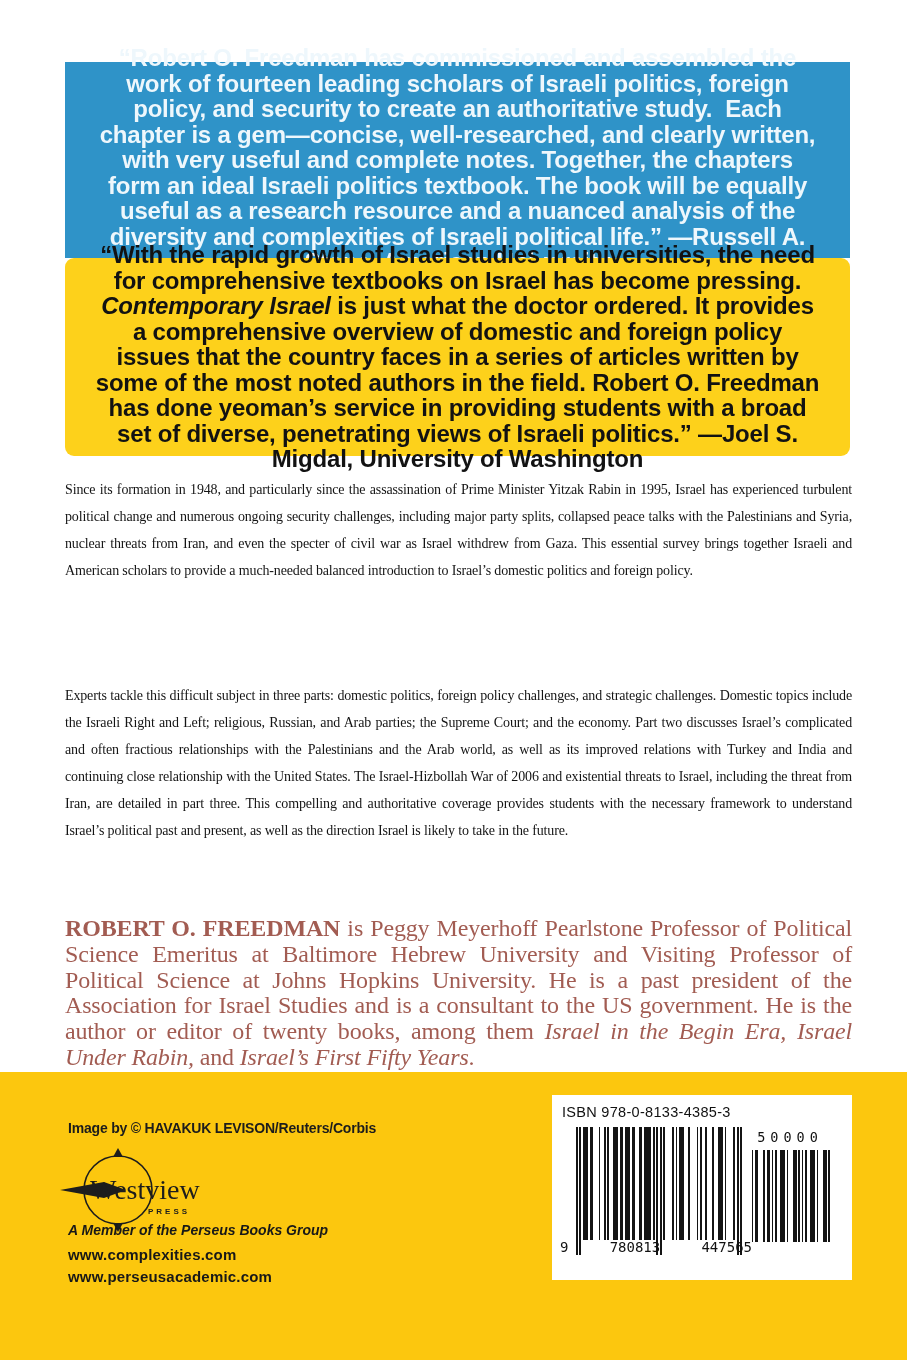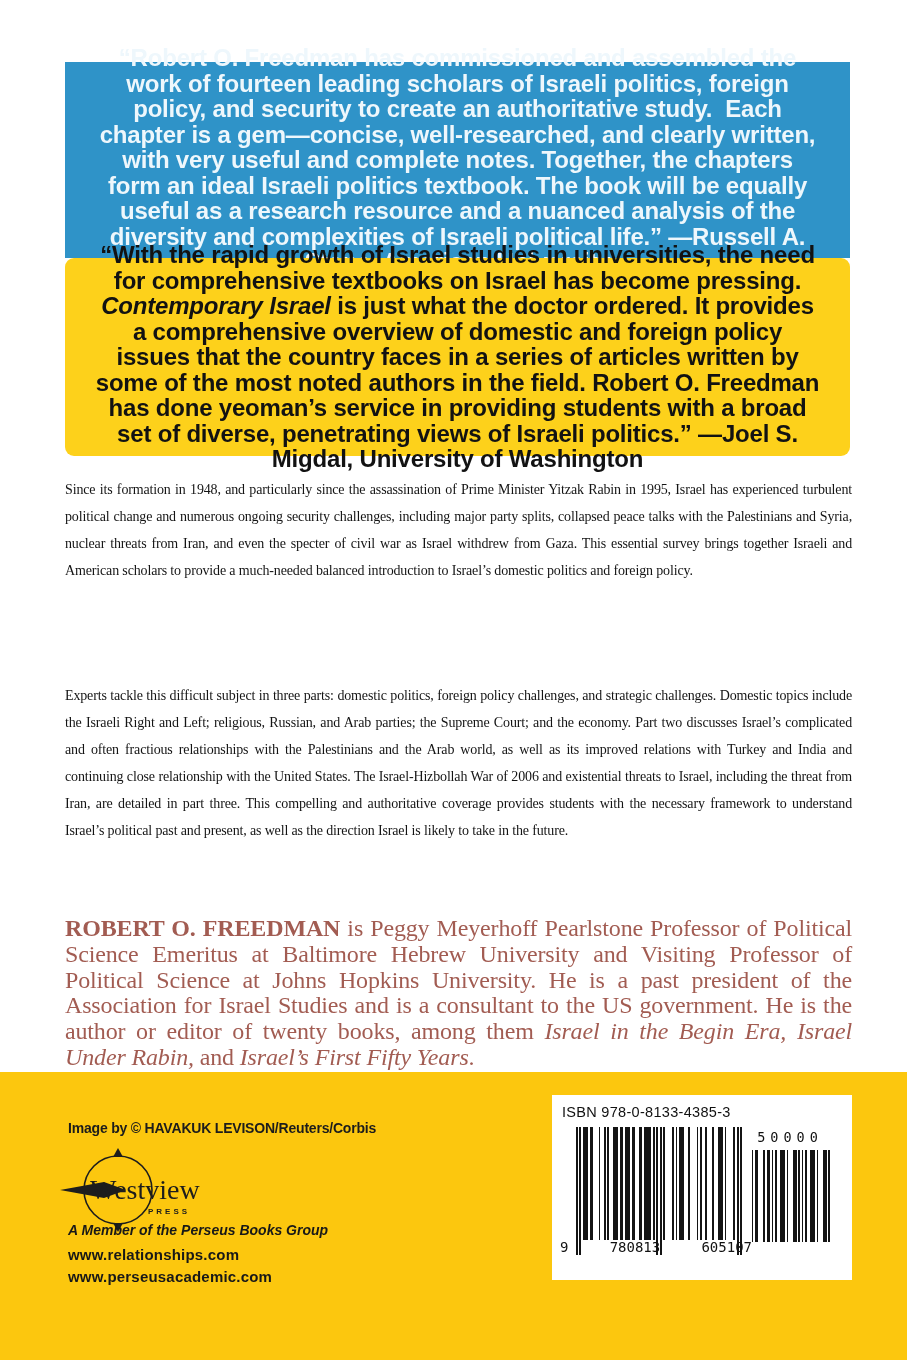--- a/index.html
+++ b/index.html
@@ -110,21 +110,21 @@
         <circle cx="66" cy="46" r="34" fill="none" stroke="#1d1d1d" stroke-width="1.6"></circle>
         <polygon points="66,4 61,13 71,13" fill="#1d1d1d"></polygon>
         <polygon points="66,88 61,79 71,79" fill="#1d1d1d"></polygon>
         <polygon points="8,46 52,38 74,46 52,54" fill="#1d1d1d"></polygon>
         <text x="38" y="55" font-family="Liberation Serif, serif" font-size="28" fill="#1d1d1d">Westview</text>
         <text x="96" y="70" font-family="Liberation Sans, sans-serif" font-size="8" font-weight="bold" letter-spacing="3" fill="#1d1d1d">PRESS</text>
       </svg>
     </div>
 
     <p class="member">A Member of the Perseus Books Group</p>
-    <p class="url url1">www.relationships.com</p>
+    <p class="url url1">www.complexities.com</p>
     <p class="url url2">www.perseusacademic.com</p>
 
     <div class="barcode-box">
       <div class="isbn-label">ISBN 978-0-8133-4385-3</div>
       <div class="ean-main" id="ean-main"><svg viewBox="0 0 95 100" preserveAspectRatio="none" shape-rendering="crispEdges">
             <rect x="0" y="0" width="1" height="100" fill="#141414"></rect>
             <rect x="2" y="0" width="1" height="100" fill="#141414"></rect>
             <rect x="4" y="0" width="1" height="88" fill="#141414"></rect>
             <rect x="5" y="0" width="1" height="88" fill="#141414"></rect>
             <rect x="6" y="0" width="1" height="88" fill="#141414"></rect>
@@ -167,21 +167,21 @@
             <rect x="82" y="0" width="1" height="88" fill="#141414"></rect>
             <rect x="83" y="0" width="1" height="88" fill="#141414"></rect>
             <rect x="85" y="0" width="1" height="88" fill="#141414"></rect>
             <rect x="90" y="0" width="1" height="88" fill="#141414"></rect>
             <rect x="92" y="0" width="1" height="100" fill="#141414"></rect>
             <rect x="94" y="0" width="1" height="100" fill="#141414"></rect>
           </svg></div>
       <div class="ean-digits">
         <span>9</span>
         <span>780813</span>
-        <span>605107</span>
+        <span>447565</span>
       </div>
       <div class="addon-digits">50000</div>
       <div class="ean-addon" id="ean-addon"><svg viewBox="0 0 48 100" preserveAspectRatio="none" shape-rendering="crispEdges">
             <rect x="1" y="0" width="1" height="88" fill="#141414"></rect>
             <rect x="3" y="0" width="1" height="88" fill="#141414"></rect>
             <rect x="4" y="0" width="1" height="88" fill="#141414"></rect>
             <rect x="8" y="0" width="1" height="88" fill="#141414"></rect>
             <rect x="10" y="0" width="1" height="88" fill="#141414"></rect>
             <rect x="11" y="0" width="1" height="88" fill="#141414"></rect>
             <rect x="13" y="0" width="1" height="88" fill="#141414"></rect>

